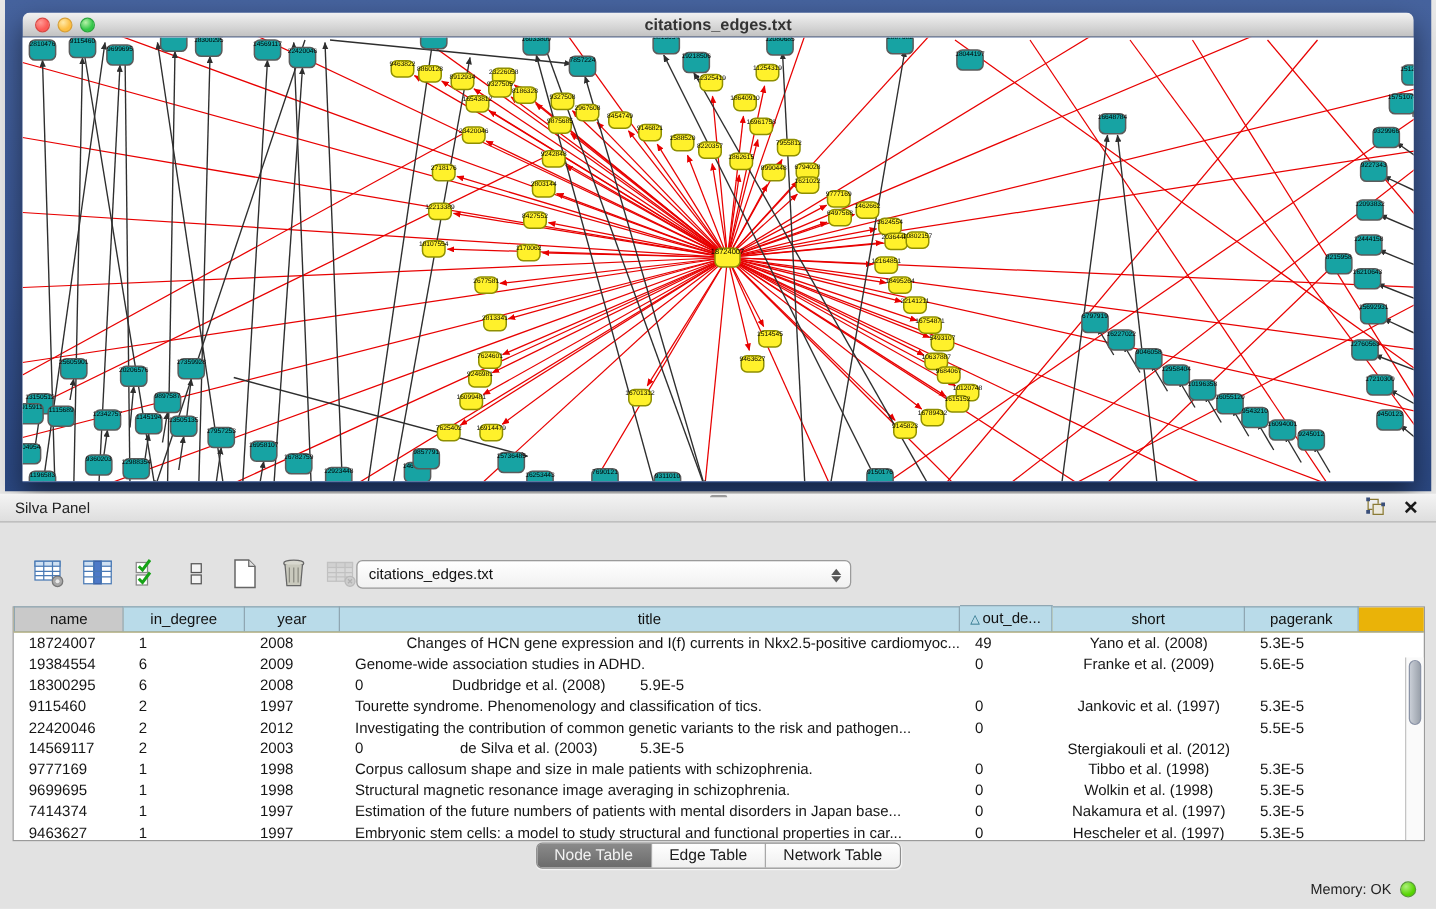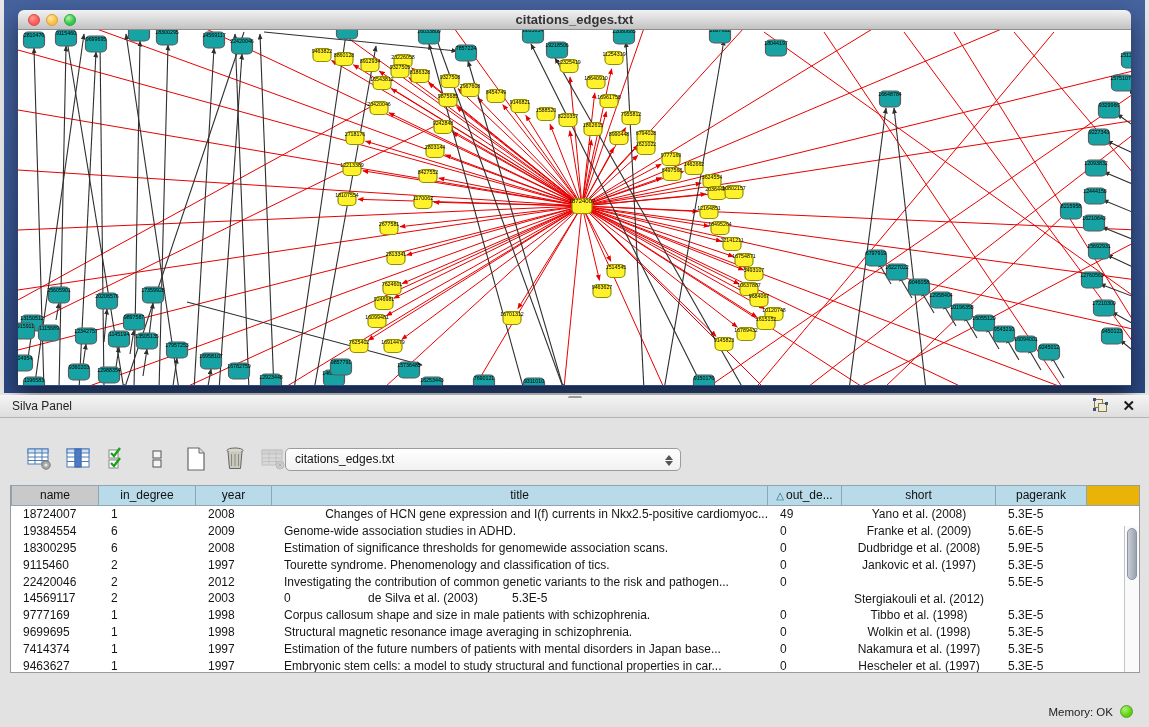--- a/index.html
+++ b/index.html
@@ -611,21 +611,20 @@
             <div class="td" style="width: 76px; flex: 0 0 76px;">2009</div>
             <div class="td" style="width: 496px; flex: 0 0 496px;">Genome-wide association studies in ADHD.</div>
             <div class="td" style="width: 74px; flex: 0 0 74px;">0</div>
             <div class="td center" style="width: 154px; flex: 0 0 154px;">Franke et al. (2009)</div>
             <div class="td" style="width: 91px; flex: 0 0 91px;">5.6E-5</div>
           </div>
           <div class="tr">
             <div class="td" style="width: 88px; flex: 0 0 88px;">18300295</div>
             <div class="td" style="width: 97px; flex: 0 0 97px;">6</div>
             <div class="td" style="width: 76px; flex: 0 0 76px;">2008</div>
-            <div class="td" style="width: 496px; flex: 0 0 496px;">Estimation of significance thresholds for genomewide association scans.</div>
             <div class="td" style="width: 74px; flex: 0 0 74px;">0</div>
             <div class="td center" style="width: 154px; flex: 0 0 154px;">Dudbridge et al. (2008)</div>
             <div class="td" style="width: 91px; flex: 0 0 91px;">5.9E-5</div>
           </div>
           <div class="tr">
             <div class="td" style="width: 88px; flex: 0 0 88px;">9115460</div>
             <div class="td" style="width: 97px; flex: 0 0 97px;">2</div>
             <div class="td" style="width: 76px; flex: 0 0 76px;">1997</div>
             <div class="td" style="width: 496px; flex: 0 0 496px;">Tourette syndrome. Phenomenology and classification of tics.</div>
             <div class="td" style="width: 74px; flex: 0 0 74px;">0</div>
@@ -684,19 +683,24 @@
             <div class="td" style="width: 74px; flex: 0 0 74px;">0</div>
             <div class="td center" style="width: 154px; flex: 0 0 154px;">Hescheler et al. (1997)</div>
             <div class="td" style="width: 91px; flex: 0 0 91px;">5.3E-5</div>
           </div>
           <div class="vscroll">
             <div class="vthumb"></div>
           </div>
         </div>
     </div>
 
+    <div class="tabs" id="tabs">
+        <div class="tab selected">Node Table</div>
+        <div class="tab">Edge Table</div>
+        <div class="tab">Network Table</div>
+      </div>
 
     <div class="statusbar">
       <span class="mem-label">Memory: OK</span>
       <span class="mem-dot"></span>
     </div>
   </div>
 </div>
 
 </body></html>

